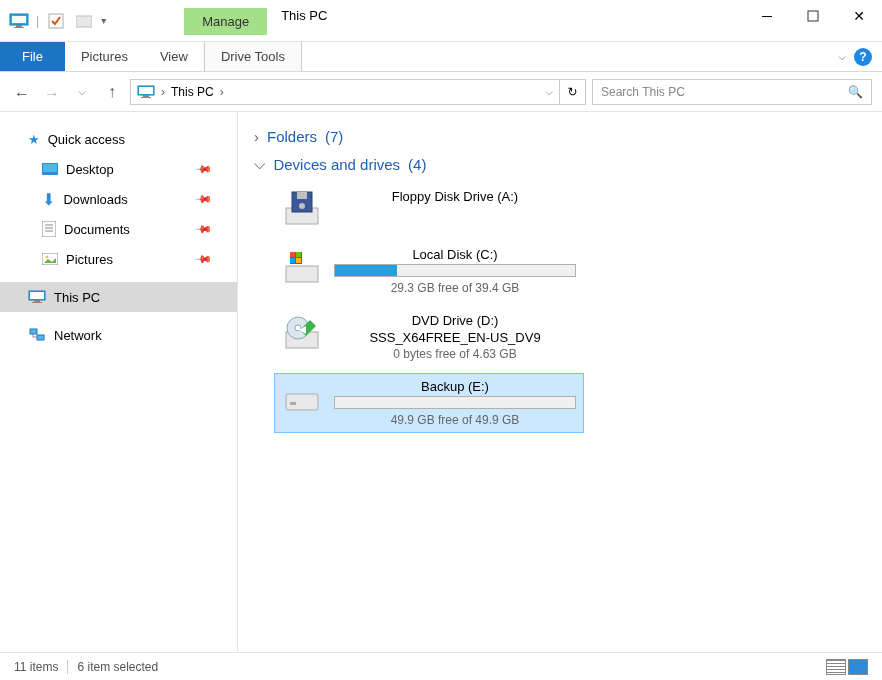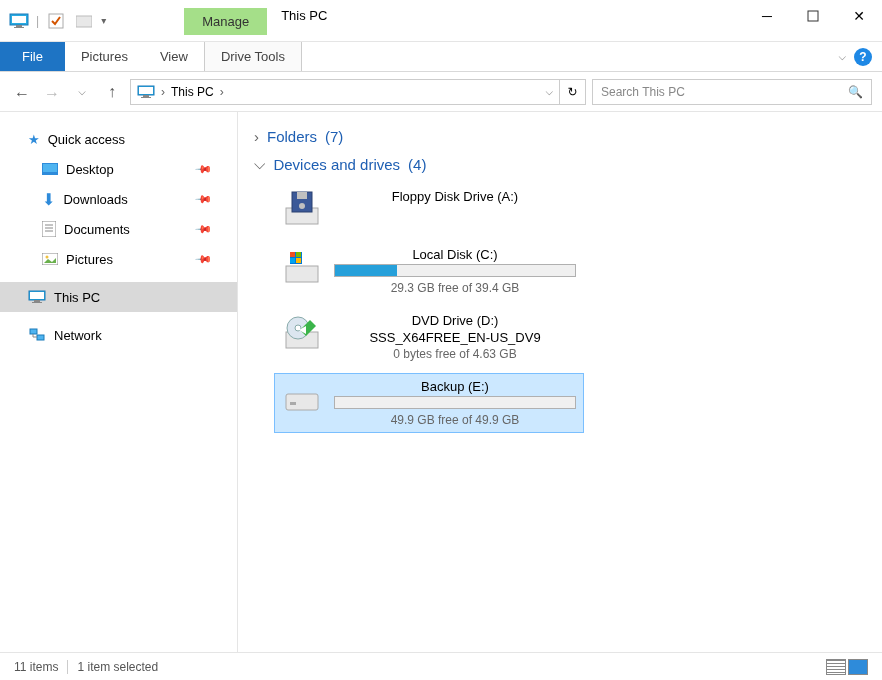--- a/index.html
+++ b/index.html
@@ -273,18 +273,18 @@
           <div class="dfree">49.9 GB free of 49.9 GB</div>
         </div>
       </div>
     </div>
   </div>
 </div>
 
 <div class="status">
   <span>11 items</span>
   <span class="sep"></span>
-  <span>1 item selected</span>
+  <span>6 item selected</span>
   <div class="viewbtns">
     <div class="viewbtn" style="background:repeating-linear-gradient(#888,#888 1px,#fff 1px,#fff 3px)"></div>
     <div class="viewbtn" style="background:#2e8bda"></div>
   </div>
 </div>
 
 </body></html>

